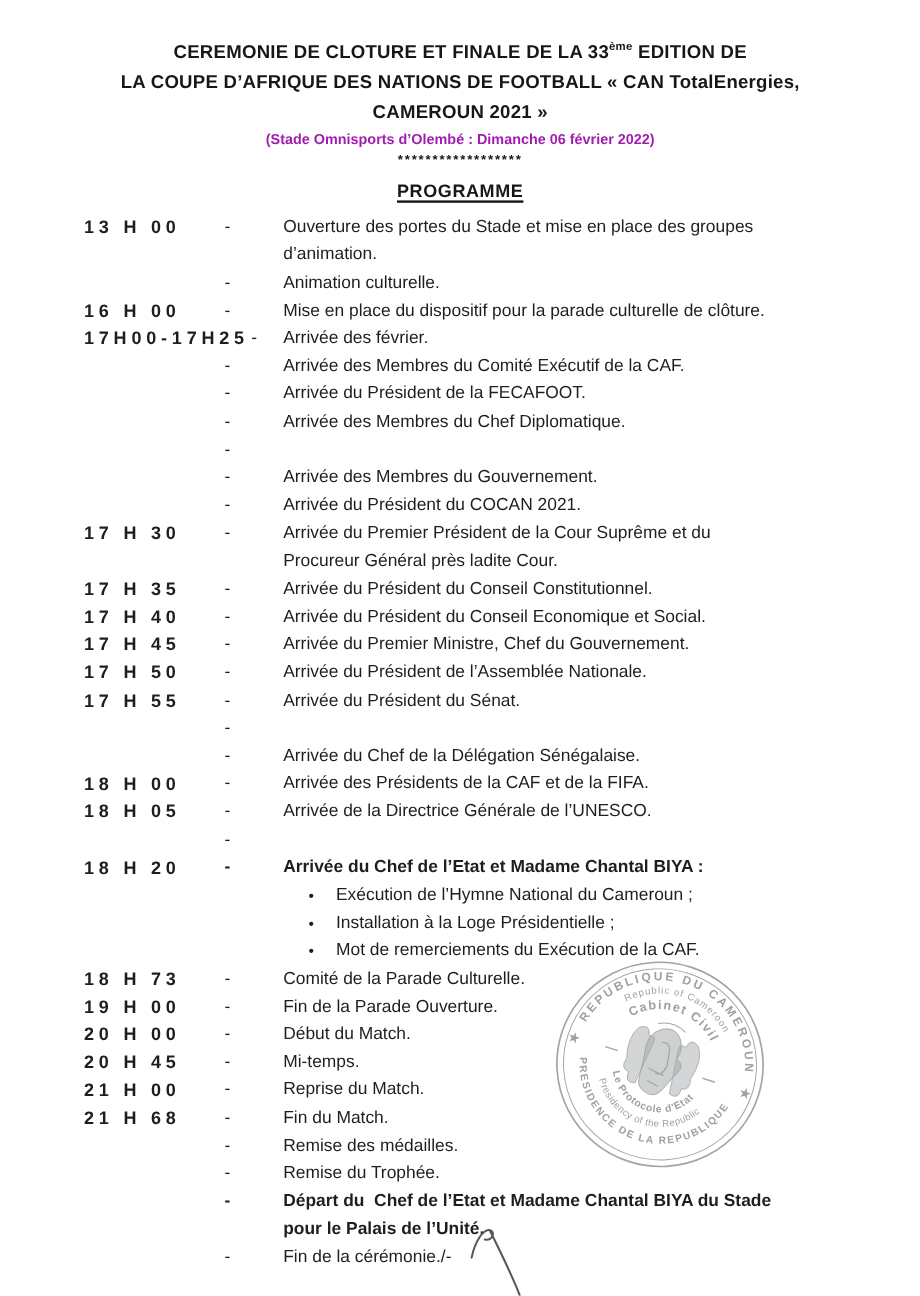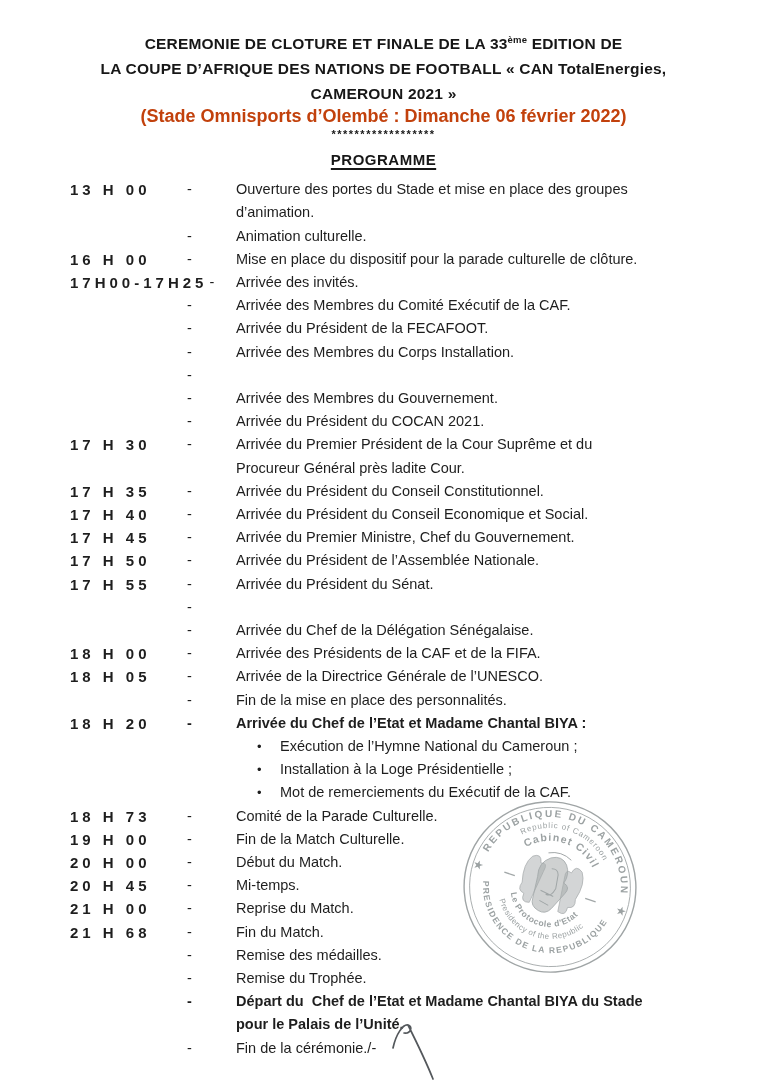--- a/index.html
+++ b/index.html
@@ -9,21 +9,21 @@
     margin:0 auto;
     background:#ffffff;
     font-family:"Liberation Sans","DejaVu Sans",sans-serif;
     color:#1e1e1e;
     overflow:hidden;
   }
   
   .header{ text-align:center; padding-top:27px; position:relative; z-index:2;}
   .title-line{ font-weight:700; font-size:15.5px; line-height:25px; letter-spacing:0.2px; color:#171717;}
   .title-sup{ font-size:9.5px; vertical-align:super; font-weight:700;}
-  .venue-line{ font-weight:700; font-size:18px; line-height:21px; color:#c2410c;}
+  .venue-line{ font-weight:700; font-size:12px; line-height:21px; color:#a21caf;}
   .stars-line{ font-weight:700; font-size:11px; line-height:14px; letter-spacing:1.5px; color:#171717;}
   .programme-title{
     display:inline-block; margin-top:7px;
     font-weight:700; font-size:15px; line-height:24px; letter-spacing:0.5px;
     text-decoration:underline; text-decoration-thickness:2px; text-underline-offset:3px;
     color:#171717;
   }
   
   .list{ position:relative; z-index:2; margin-top:6px; padding:0 36px 0 70px; }
   .row{ display:flex; align-items:flex-start; font-size:14.5px; line-height:23.2px; }
@@ -76,42 +76,42 @@
           <span class="time">16 H 00</span>
           <span class="dash">-</span>
         </span>
         <span class="text">Mise en place du dispositif pour la parade culturelle de clôture.</span>
       </div>
       <div class="row">
         <span class="time-dash">
           <span class="time">17H00-17H25</span>
           <span class="dash">-</span>
         </span>
-        <span class="text">Arrivée des invités.</span>
+        <span class="text">Arrivée des février.</span>
       </div>
       <div class="row">
         <span class="time-dash">
           <span class="time"></span>
           <span class="dash">-</span>
         </span>
         <span class="text">Arrivée des Membres du Comité Exécutif de la CAF.</span>
       </div>
       <div class="row">
         <span class="time-dash">
           <span class="time"></span>
           <span class="dash">-</span>
         </span>
         <span class="text">Arrivée du Président de la FECAFOOT.</span>
       </div>
       <div class="row">
         <span class="time-dash">
           <span class="time"></span>
           <span class="dash">-</span>
         </span>
-        <span class="text">Arrivée des Membres du Corps Installation.</span>
+        <span class="text">Arrivée des Membres du Chef Diplomatique.</span>
       </div>
       <div class="row">
         <span class="time-dash">
           <span class="time"></span>
           <span class="dash">-</span>
         </span>
       </div>
       <div class="row">
         <span class="time-dash">
           <span class="time"></span>
@@ -194,54 +194,53 @@
           <span class="time">18 H 05</span>
           <span class="dash">-</span>
         </span>
         <span class="text">Arrivée de la Directrice Générale de l’UNESCO.</span>
       </div>
       <div class="row">
         <span class="time-dash">
           <span class="time"></span>
           <span class="dash">-</span>
         </span>
-        <span class="text">Fin de la mise en place des personnalités.</span>
       </div>
       <div class="row bold">
         <span class="time-dash">
           <span class="time">18 H 20</span>
           <span class="dash">-</span>
         </span>
         <span class="text">Arrivée du Chef de l’Etat et Madame Chantal BIYA :</span>
       </div>
       <div class="bullet-row">
         <span class="bullet">•</span>
         <span class="bullet-text">Exécution de l’Hymne National du Cameroun ;</span>
       </div>
       <div class="bullet-row">
         <span class="bullet">•</span>
         <span class="bullet-text">Installation à la Loge Présidentielle ;</span>
       </div>
       <div class="bullet-row">
         <span class="bullet">•</span>
-        <span class="bullet-text">Mot de remerciements du Exécutif de la CAF.</span>
+        <span class="bullet-text">Mot de remerciements du Exécution de la CAF.</span>
       </div>
       <div class="row">
         <span class="time-dash">
           <span class="time">18 H 73</span>
           <span class="dash">-</span>
         </span>
         <span class="text">Comité de la Parade Culturelle.</span>
       </div>
       <div class="row">
         <span class="time-dash">
           <span class="time">19 H 00</span>
           <span class="dash">-</span>
         </span>
-        <span class="text">Fin de la Match Culturelle.</span>
+        <span class="text">Fin de la Parade Ouverture.</span>
       </div>
       <div class="row">
         <span class="time-dash">
           <span class="time">20 H 00</span>
           <span class="dash">-</span>
         </span>
         <span class="text">Début du Match.</span>
       </div>
       <div class="row">
         <span class="time-dash">

